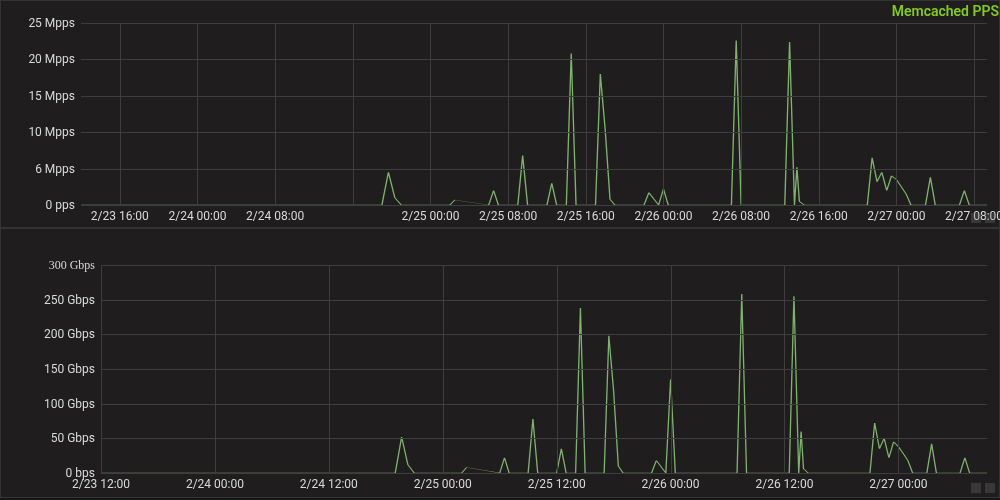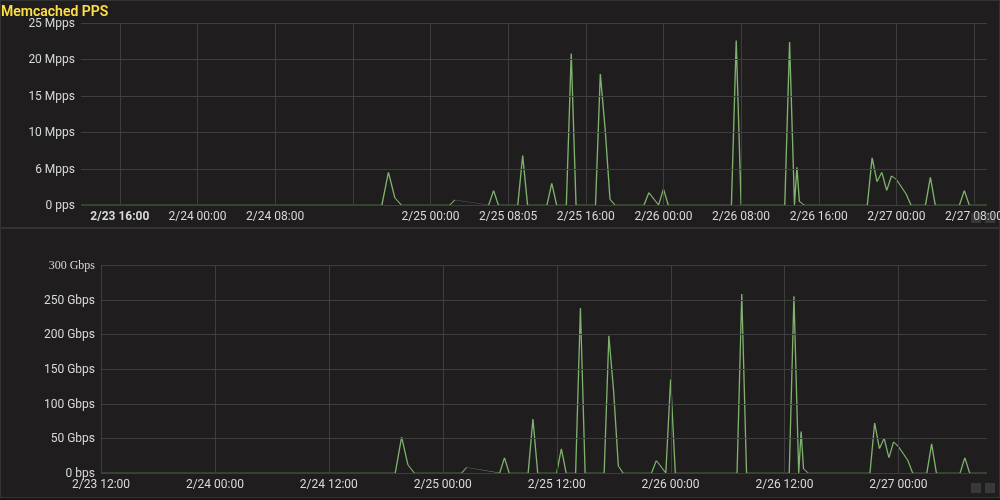--- a/index.html
+++ b/index.html
@@ -16,24 +16,24 @@
     border: 1px solid #333;
     position: relative;
   }
   .panel-top { height: 228px; }
   .panel-bottom { height: 270px; }
   .panel-title {
     position: absolute;
     top: 2px;
     left: 0;
     right: 0;
-    text-align: left;
+    text-align: right;
     font-size: 14px;
     font-weight: 600;
-    color: #fde047;
+    color: #84cc16;
     z-index: 5;
   }
   .panel-bottom .panel-title { font-size: 20px; top: 6px; }
   .chart-area {
     position: absolute;
     left: 80px;
     right: 12px;
     top: 22px;
     bottom: 22px;
   }
@@ -106,31 +106,31 @@
       <div class="y-tick" style="top: 80%;">6 Mpps</div>
       <div class="grid-line-h" style="top: 60%;"></div>
       <div class="y-tick" style="top: 60%;">10 Mpps</div>
       <div class="grid-line-h" style="top: 40%;"></div>
       <div class="y-tick" style="top: 40%;">15 Mpps</div>
       <div class="grid-line-h" style="top: 20%;"></div>
       <div class="y-tick" style="top: 20%;">20 Mpps</div>
       <div class="grid-line-h" style="top: 0%;"></div>
       <div class="y-tick" style="top: 0%;">25 Mpps</div>
       <div class="grid-line-v" style="left: 4.28571%;"></div>
-      <div class="x-tick" style="left: 4.28571%; font-weight: bold;">2/23 16:00</div>
+      <div class="x-tick" style="left: 4.28571%;">2/23 16:00</div>
       <div class="grid-line-v" style="left: 12.8571%;"></div>
       <div class="x-tick" style="left: 12.8571%;">2/24 00:00</div>
       <div class="grid-line-v" style="left: 21.4286%;"></div>
       <div class="x-tick" style="left: 21.4286%;">2/24 08:00</div>
       <div class="grid-line-v" style="left: 30%;"></div>
       <div class="x-tick" style="left: 30%; margin-top: 36px;">2/24 16:00</div>
       <div class="grid-line-v" style="left: 38.5714%;"></div>
       <div class="x-tick" style="left: 38.5714%;">2/25 00:00</div>
       <div class="grid-line-v" style="left: 47.1429%;"></div>
-      <div class="x-tick" style="left: 47.1429%;">2/25 08:05</div>
+      <div class="x-tick" style="left: 47.1429%;">2/25 08:00</div>
       <div class="grid-line-v" style="left: 55.7143%;"></div>
       <div class="x-tick" style="left: 55.7143%;">2/25 16:00</div>
       <div class="grid-line-v" style="left: 64.2857%;"></div>
       <div class="x-tick" style="left: 64.2857%;">2/26 00:00</div>
       <div class="grid-line-v" style="left: 72.8571%;"></div>
       <div class="x-tick" style="left: 72.8571%;">2/26 08:00</div>
       <div class="grid-line-v" style="left: 81.4286%;"></div>
       <div class="x-tick" style="left: 81.4286%;">2/26 16:00</div>
       <div class="grid-line-v" style="left: 90%;"></div>
       <div class="x-tick" style="left: 90%;">2/27 00:00</div>

